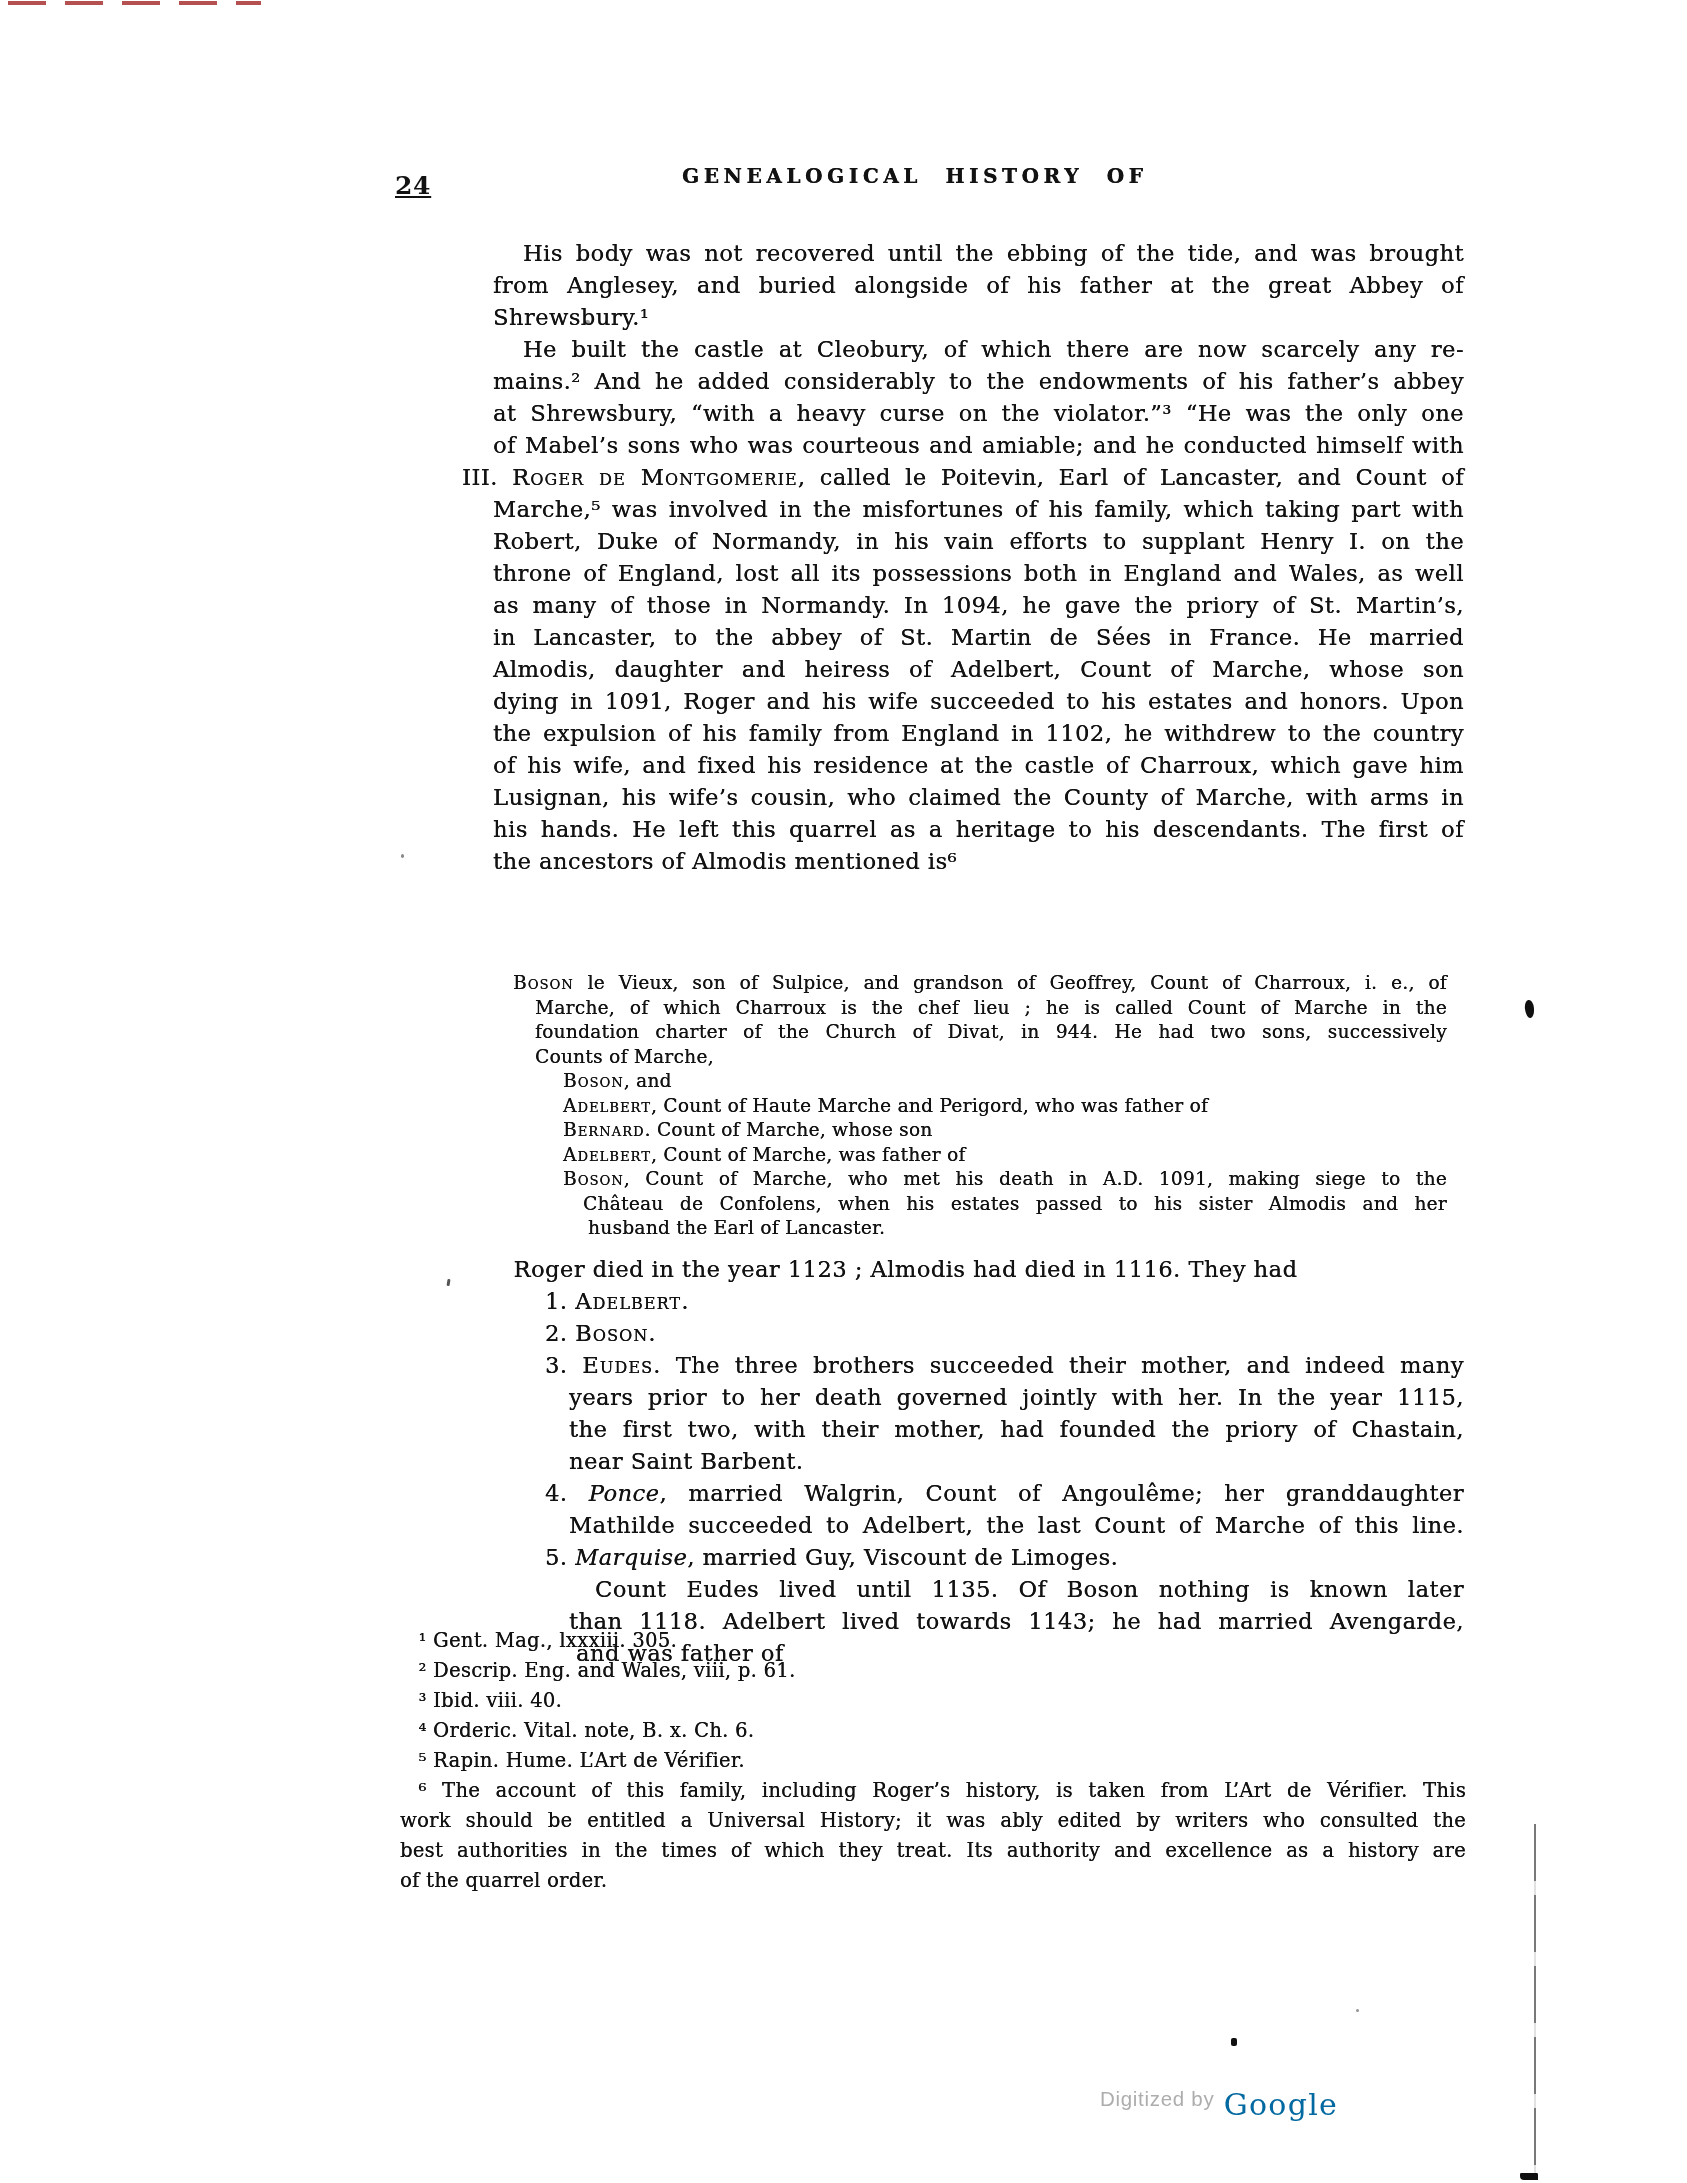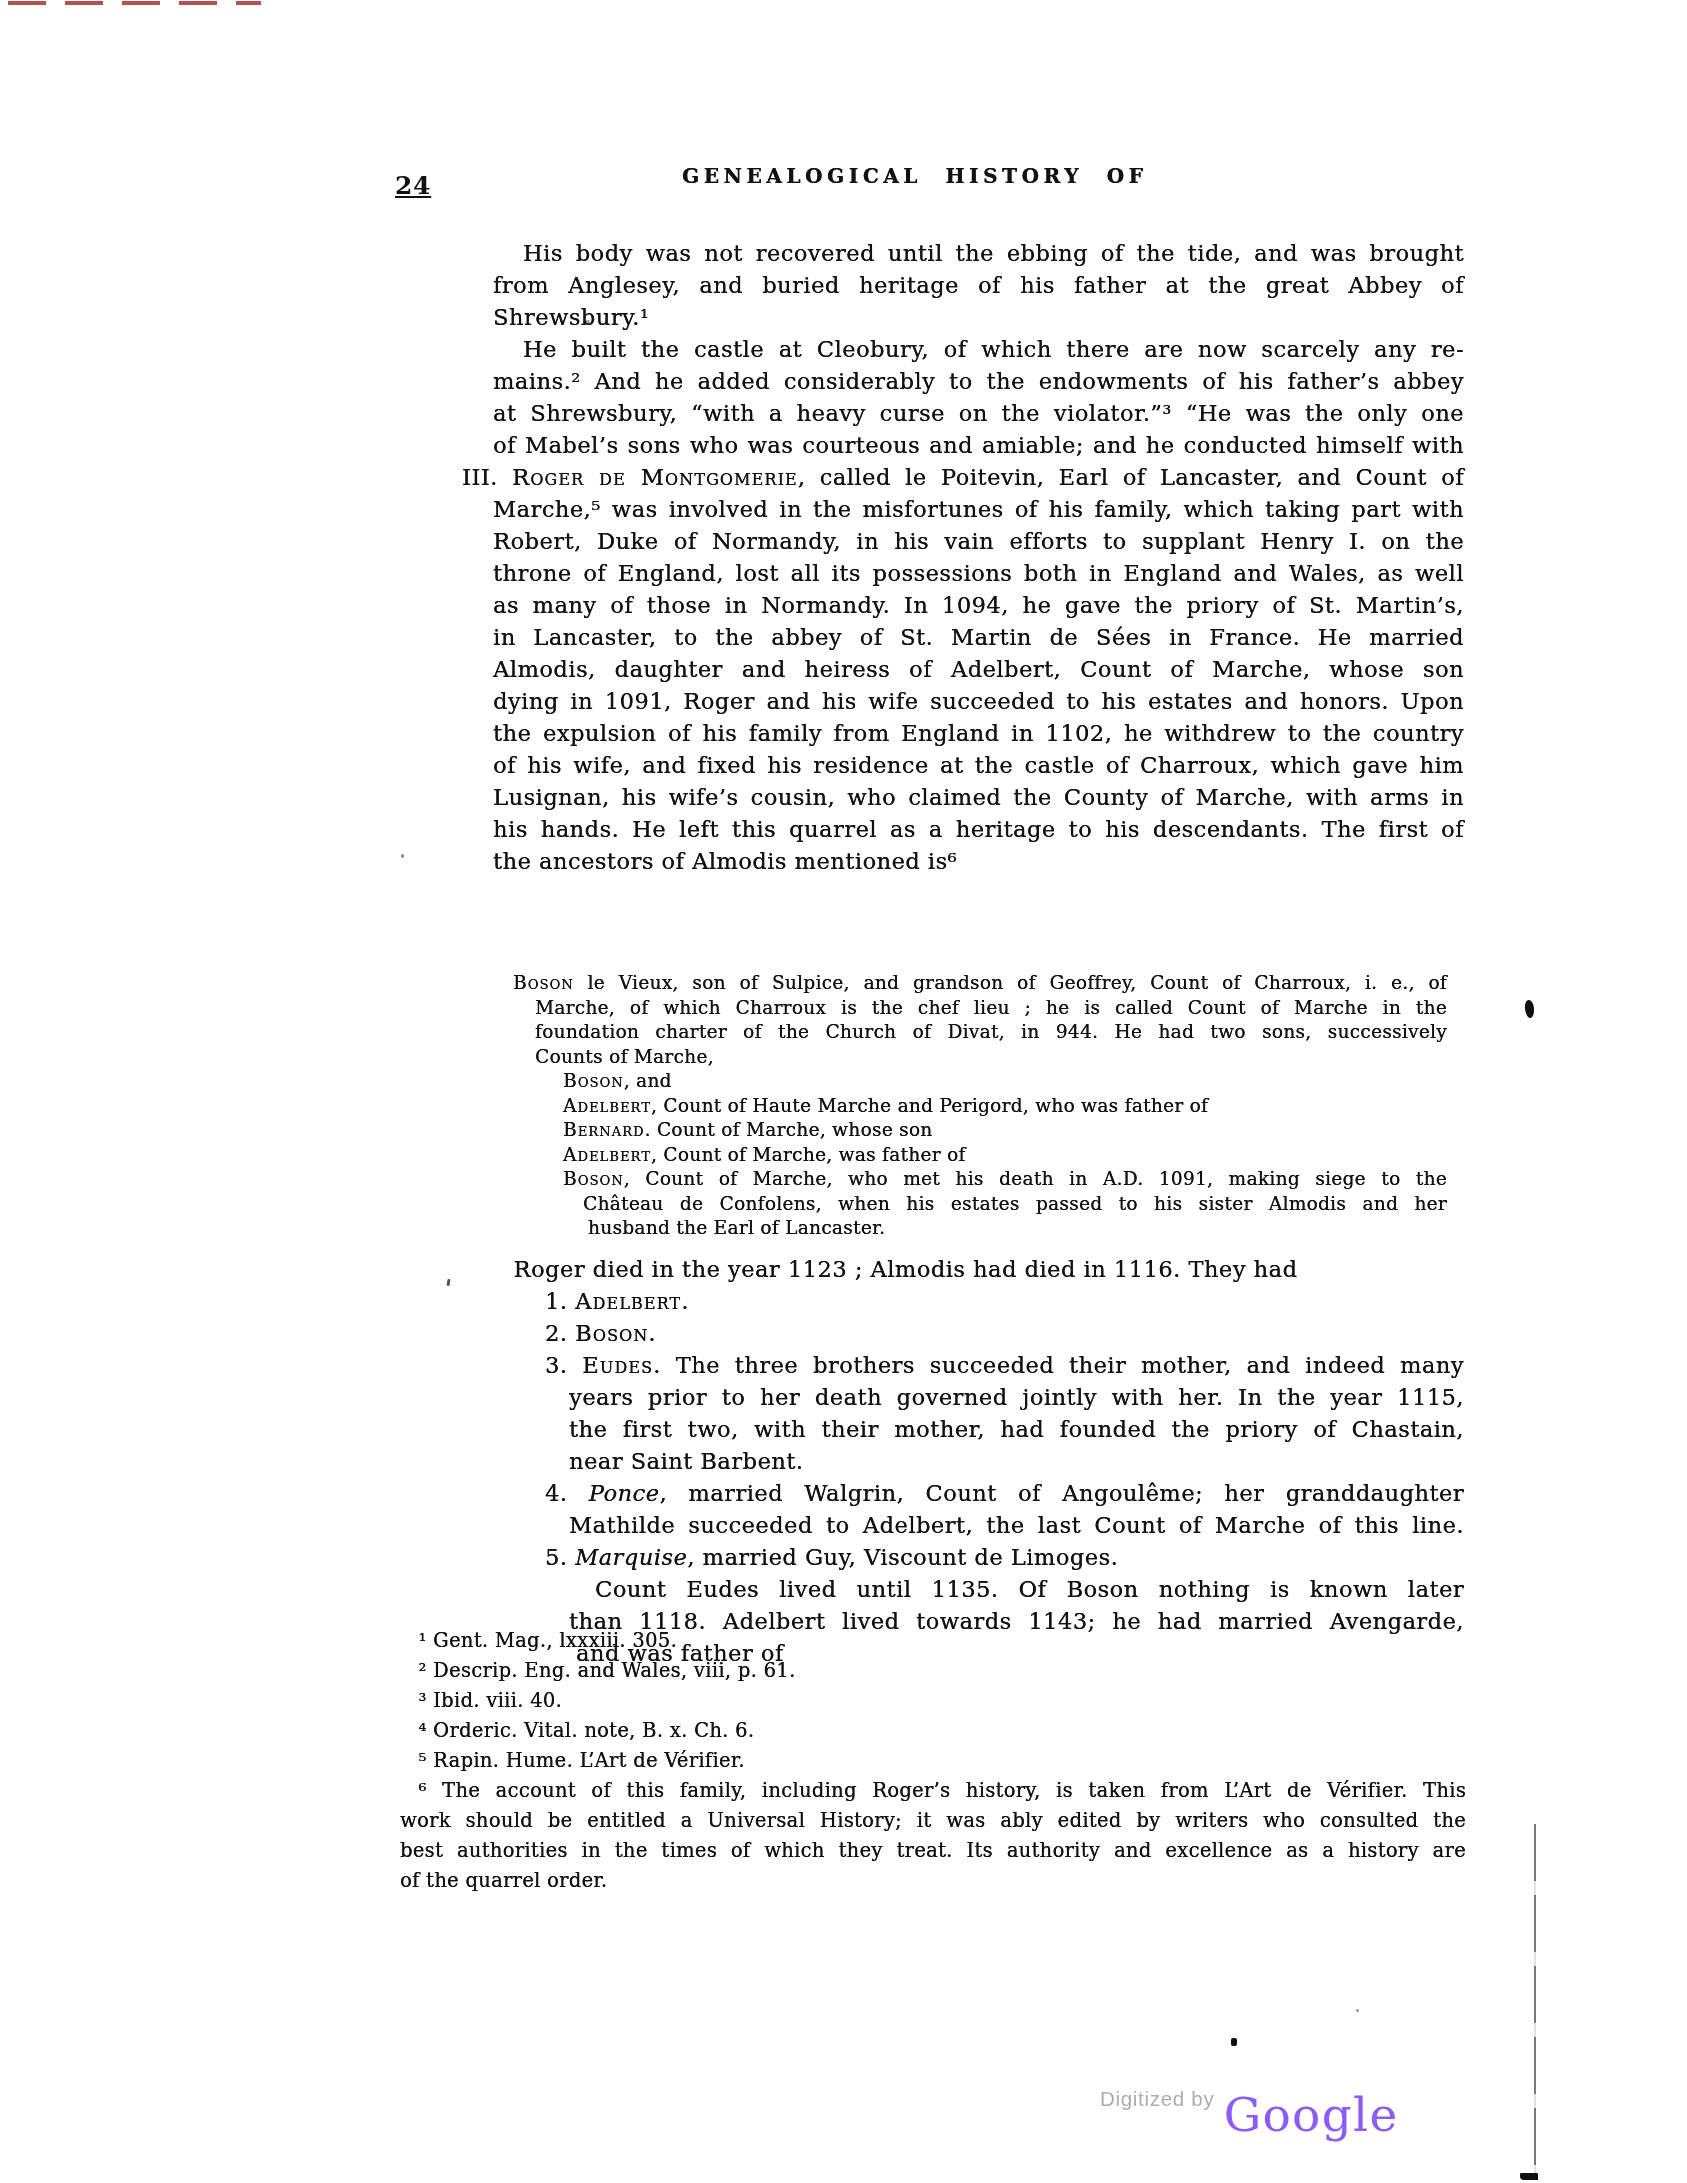--- a/index.html
+++ b/index.html
@@ -51,21 +51,21 @@
   #speck-4{left:1231px;top:2038px;width:6px;height:8px;background:#101010;border-radius:2px;}
   #speck-5{left:1356px;top:2009px;width:2.6px;height:3.3px;background:#9a9a9a;}
   #margin-vline{position:absolute;left:1534px;top:1824px;width:2px;height:351px;
     background:repeating-linear-gradient(180deg,#787878 0 57px, rgba(120,120,120,.22) 57px 71px);}
   #margin-vline-foot{position:absolute;left:1520px;top:2173px;width:18px;height:6.6px;background:#101010;
     border-radius:1.3px 1.3px 0 4px;}
 
   
   #watermark{position:absolute;left:1100px;top:2087px;display:flex;align-items:flex-start;}
   #wm-text{font-family:"Liberation Sans", sans-serif;font-size:20.5px;color:#adadad;letter-spacing:0.7px;}
-  #wm-logo{font-family:"DejaVu Serif", serif;font-size:47px;color:#8b5cf6;margin-left:9.3px;letter-spacing:1.3px;}
+  #wm-logo{font-family:"DejaVu Serif", serif;font-size:30px;color:#0369a1;margin-left:9.3px;letter-spacing:1.3px;}
 </style>
 </head>
 <body>
 
 <div id="page">
 
   <div id="red-dashes"></div>
   <div id="ink-diamond"></div>
   <div id="speck-1" class="speck"></div>
   <div id="speck-2" class="speck"></div>
@@ -73,21 +73,21 @@
   <div id="speck-4" class="speck"></div>
   <div id="speck-5" class="speck"></div>
   <div id="margin-vline"></div>
   <div id="margin-vline-foot"></div>
 
   <div id="folio">24</div>
   <div id="runhead">GENEALOGICAL HISTORY OF</div>
 
   <div id="flow1" class="tblock">
       <div class="ln ip j">His body was not recovered until the ebbing of the tide, and was brought</div>
-      <div class="ln j">from Anglesey, and buried heritage of his father at the great Abbey of</div>
+      <div class="ln j">from Anglesey, and buried alongside of his father at the great Abbey of</div>
       <div class="ln ">Shrewsbury.¹</div>
       <div class="ln ip j">He built the castle at Cleobury, of which there are now scarcely any re-</div>
       <div class="ln j">mains.²  And he added considerably to the endowments of his father’s abbey</div>
       <div class="ln j">at Shrewsbury, “with a heavy curse on the violator.”³  “He was the only one</div>
       <div class="ln j">of Mabel’s sons who was courteous and amiable; and he conducted himself with</div>
       <div class="ln out j">III. <span class="sc">Roger de Montgomerie</span>, called le Poitevin, Earl of Lancaster, and Count of</div>
       <div class="ln j">Marche,⁵ was involved in the misfortunes of his family, which taking part with</div>
       <div class="ln j">Robert, Duke of Normandy, in his vain efforts to supplant Henry I. on the</div>
       <div class="ln j">throne of England, lost all its possessions both in England and Wales, as well</div>
       <div class="ln j">as many of those in Normandy.  In 1094, he gave the priory of St. Martin’s,</div>

